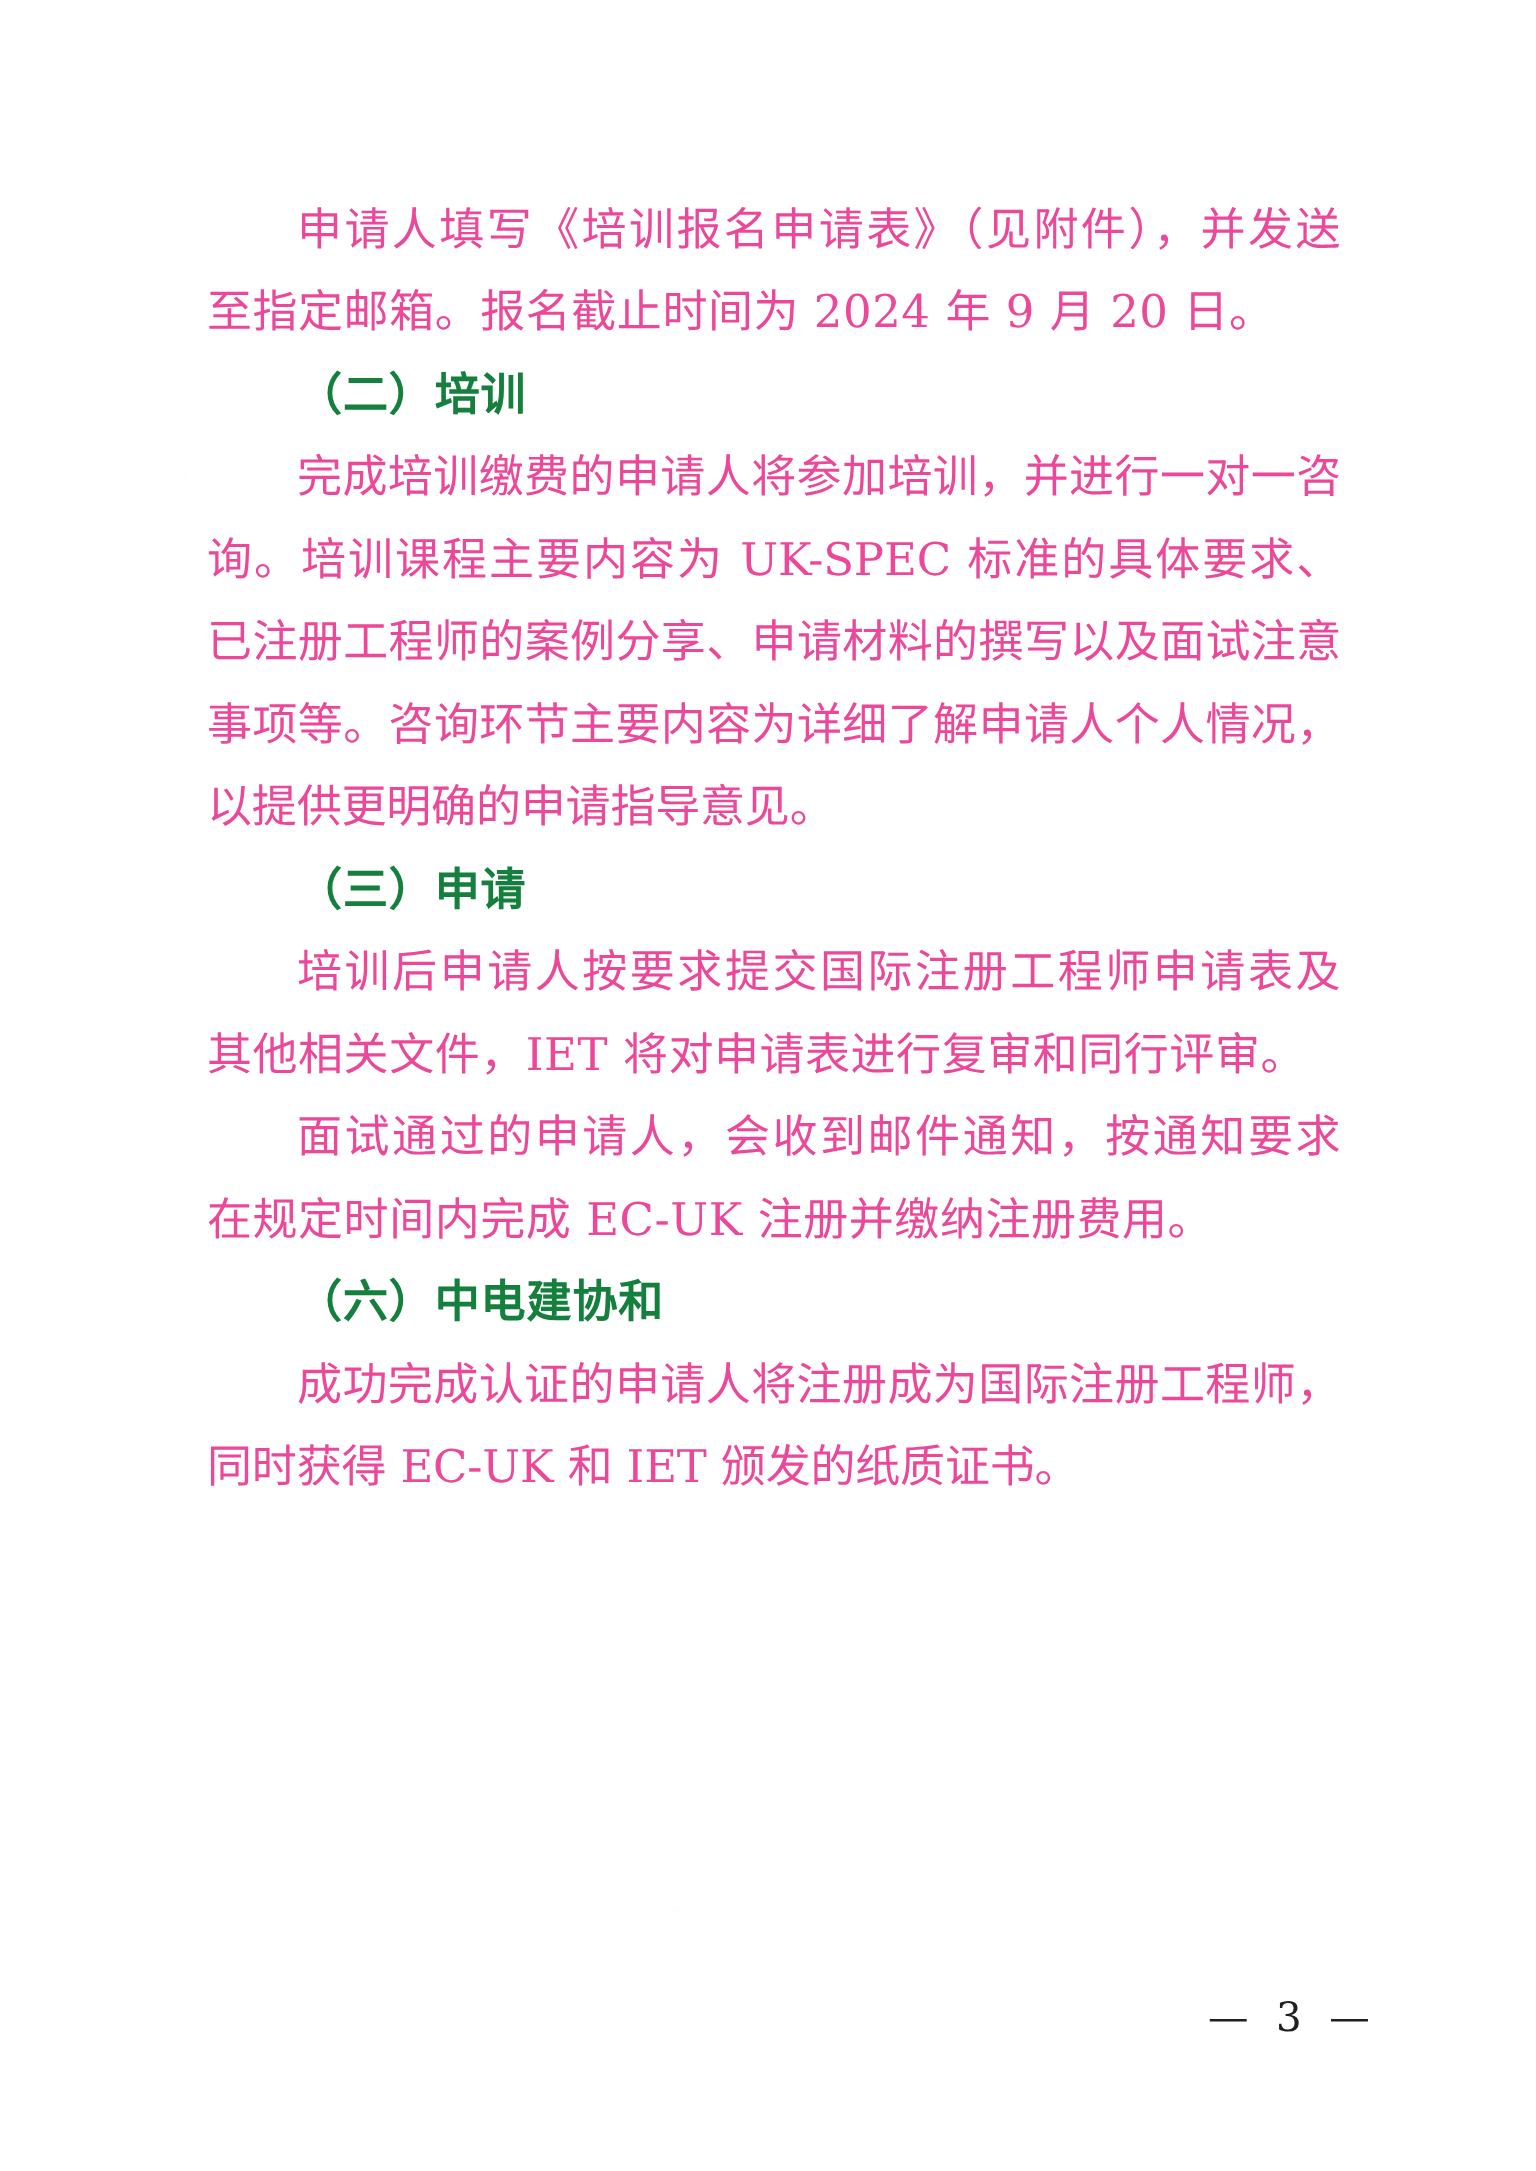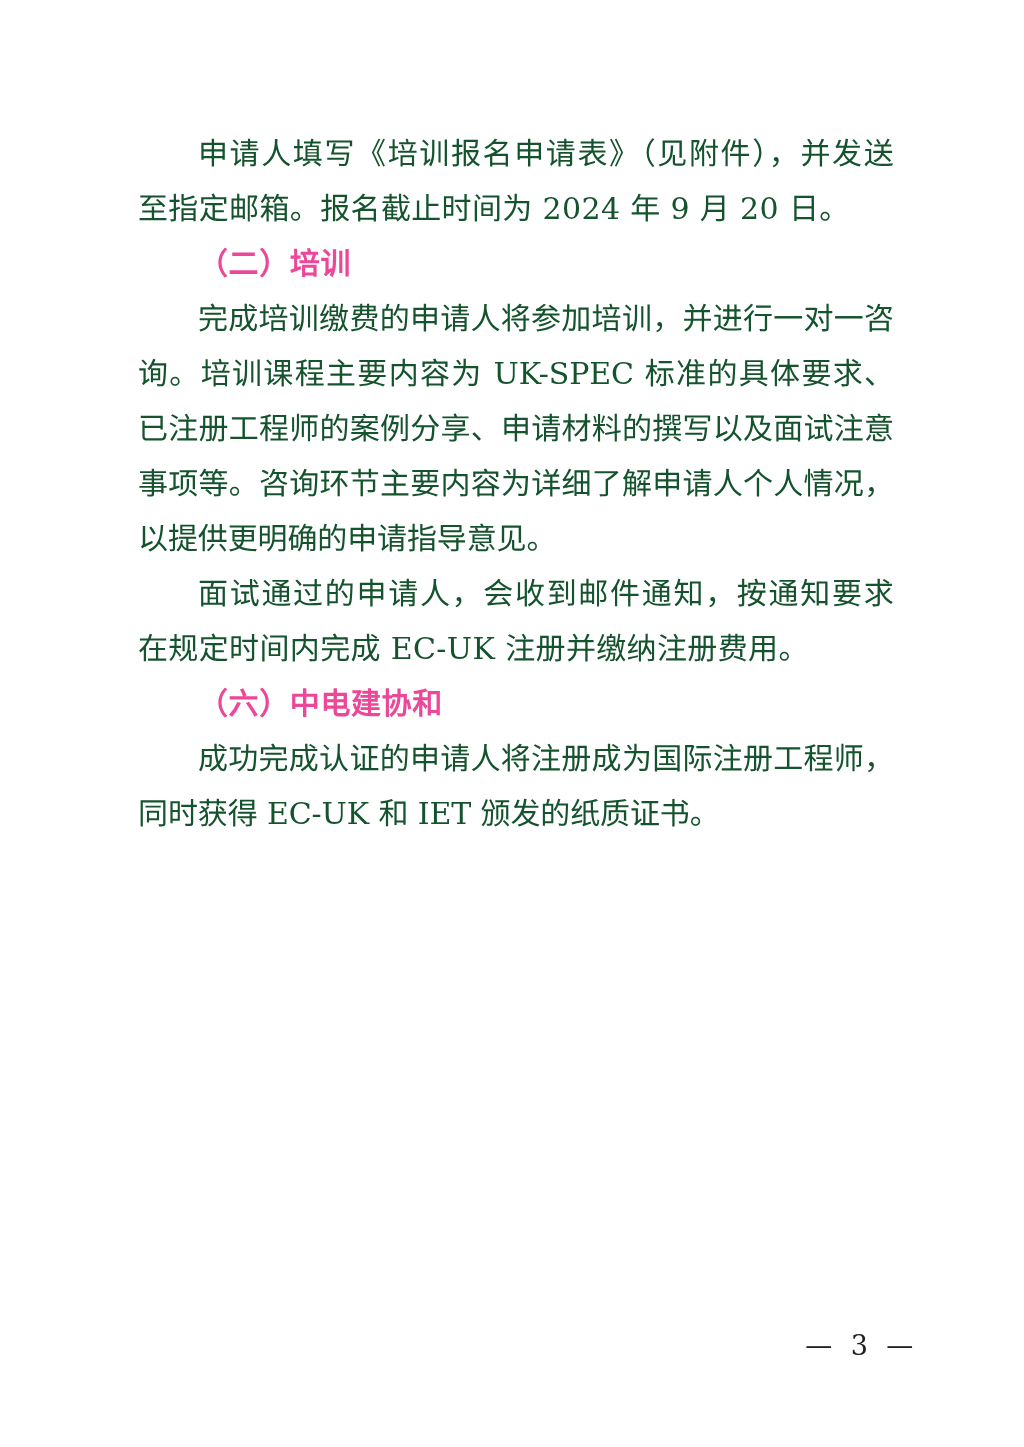--- a/index.html
+++ b/index.html
@@ -32,35 +32,35 @@
   
   .para {
     font-size: 30px;
     line-height: 55px;
     text-align: justify;
     text-justify: inter-ideograph;
     text-indent: 2em;
     letter-spacing: 0.012em;
     margin: 0;
     font-weight: 400;
-    color: #14532d;
+    color: #ec4899;
   }
 
   
   .para.tight { letter-spacing: -0.004em; }
 
   
   .heading {
     font-size: 30px;
     line-height: 55px;
     margin: 0;
     text-indent: 2em;
     font-weight: 700;
     letter-spacing: 0.02em;
-    color: #ec4899;
+    color: #15803d;
     font-family: "DejaVu Serif", "Liberation Serif", serif;
   }
 
   
   #footer {
     position: absolute;
     left: 0;
     top: 1330px;
     width: 1024px;
     text-align: right;
@@ -94,21 +94,23 @@
 
   <div id="content">
 
     <p class="para">申请人填写《培训报名申请表》（见附件），并发送至指定邮箱。报名截止时间为 2024 年 9 月 20 日。</p>
 
 
     <h2 class="heading">（二）培训</h2>
 
     <p class="para tight">完成培训缴费的申请人将参加培训，并进行一对一咨询。培训课程主要内容为 UK-SPEC 标准的具体要求、已注册工程师的案例分享、申请材料的撰写以及面试注意事项等。咨询环节主要内容为详细了解申请人个人情况，以提供更明确的申请指导意见。</p>
 
+    <h2 class="heading">（三）申请</h2>
 
+    <p class="para">培训后申请人按要求提交国际注册工程师申请表及其他相关文件，IET 将对申请表进行复审和同行评审。</p>
 
 
 
 
     <p class="para">面试通过的申请人，会收到邮件通知，按通知要求在规定时间内完成 EC-UK 注册并缴纳注册费用。</p>
 
     <h2 class="heading">（六）中电建协和</h2>
 
     <p class="para tight">成功完成认证的申请人将注册成为国际注册工程师，同时获得 EC-UK 和 IET 颁发的纸质证书。</p>
 

